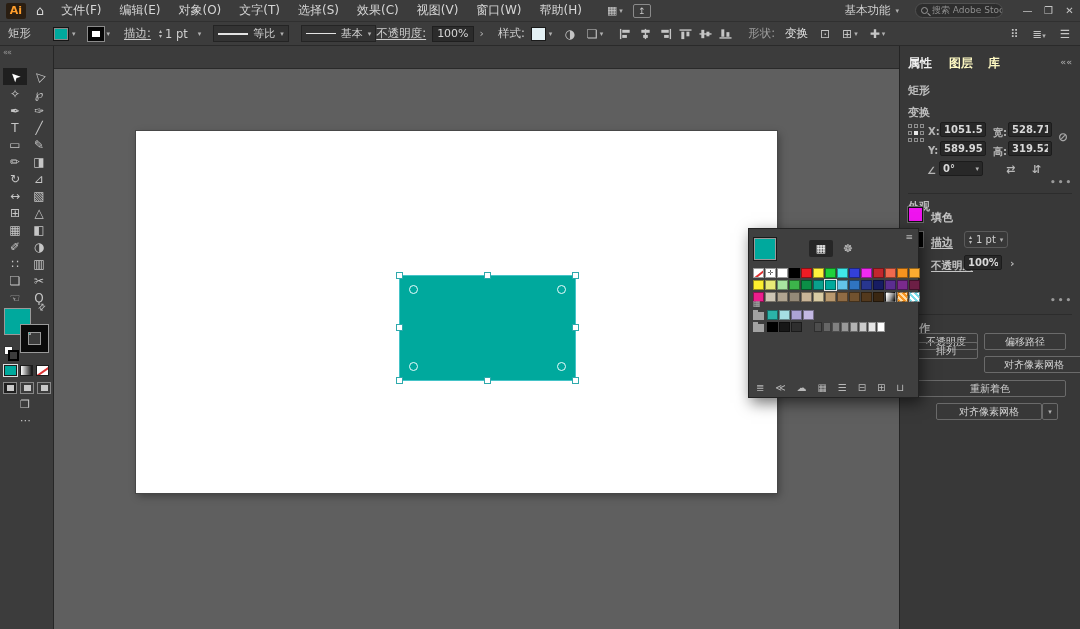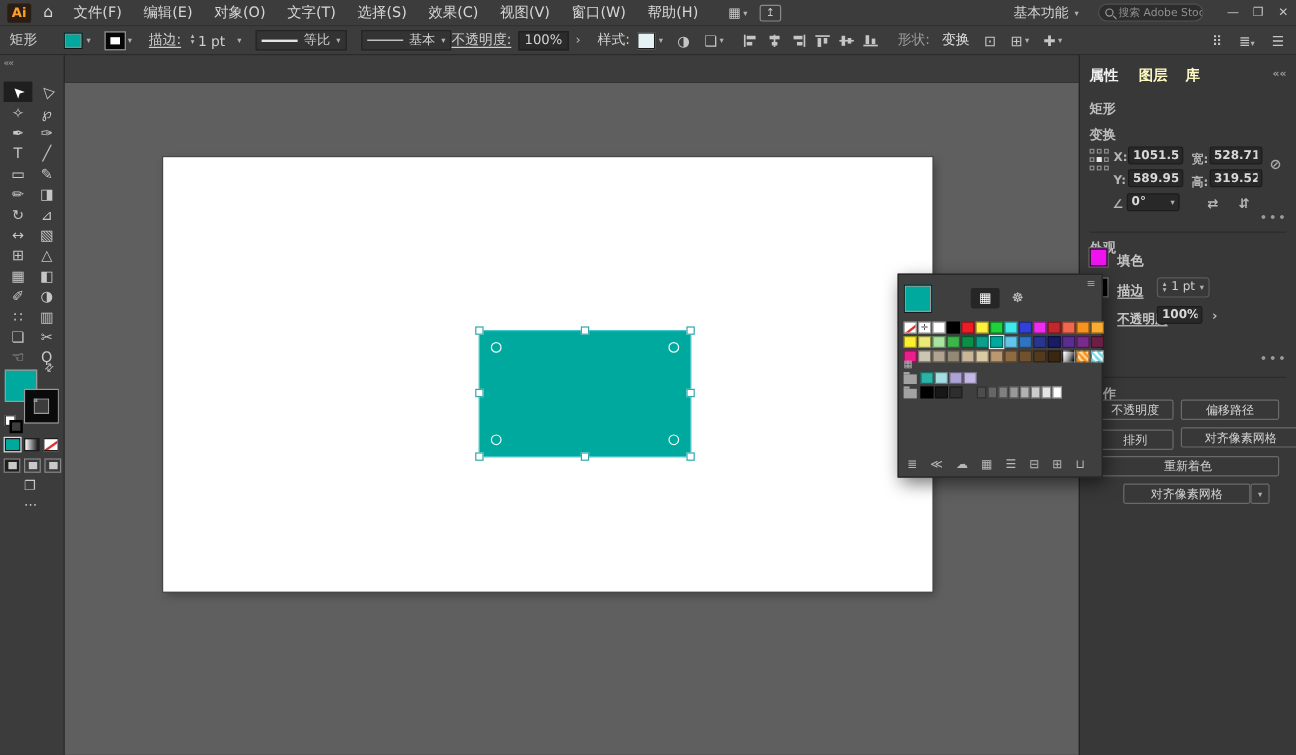--- a/index.html
+++ b/index.html
@@ -444,21 +444,21 @@
     <span class="p-abs u" style="left:31px;top:213px;font-size:10.5px">不透明度</span>
     <input class="p-abs field" style="left: 64px; top: 209px; width: 38px;" readonly="" value="100%">
     <span class="p-abs arrowr" style="left:110px;top:211px">›</span>
     <span class="p-abs more-dots" style="left:150px;top:249px">•••</span>
 
     <div class="divider" style="top:268px"></div>
 
     <span class="p-abs sec-label" style="left:8px;top:275px">操作</span>
     <button class="btn" style="left:14px;top:287px;width:64px">不透明度</button>
     <button class="btn" style="left:84px;top:287px;width:82px">偏移路径</button>
-    <button class="btn" style="left:14px;top:312px;width:64px">排列</button>
+    <button class="btn" style="left:14px;top:296px;width:64px">排列</button>
     <button class="btn" style="left:84px;top:310px;width:100px">对齐像素网格</button>
     <button class="btn" style="left:14px;top:334px;width:152px">重新着色</button>
     <button class="btn" style="left:36px;top:357px;width:106px">对齐像素网格</button>
     <button class="btn" style="left:142px;top:357px;width:16px">
         <span class="caret">▾</span>
       </button>
   </div>
 
   <div class="popup">
     <div class="pv-swatch" style="background: rgb(0, 169, 157);"></div>

